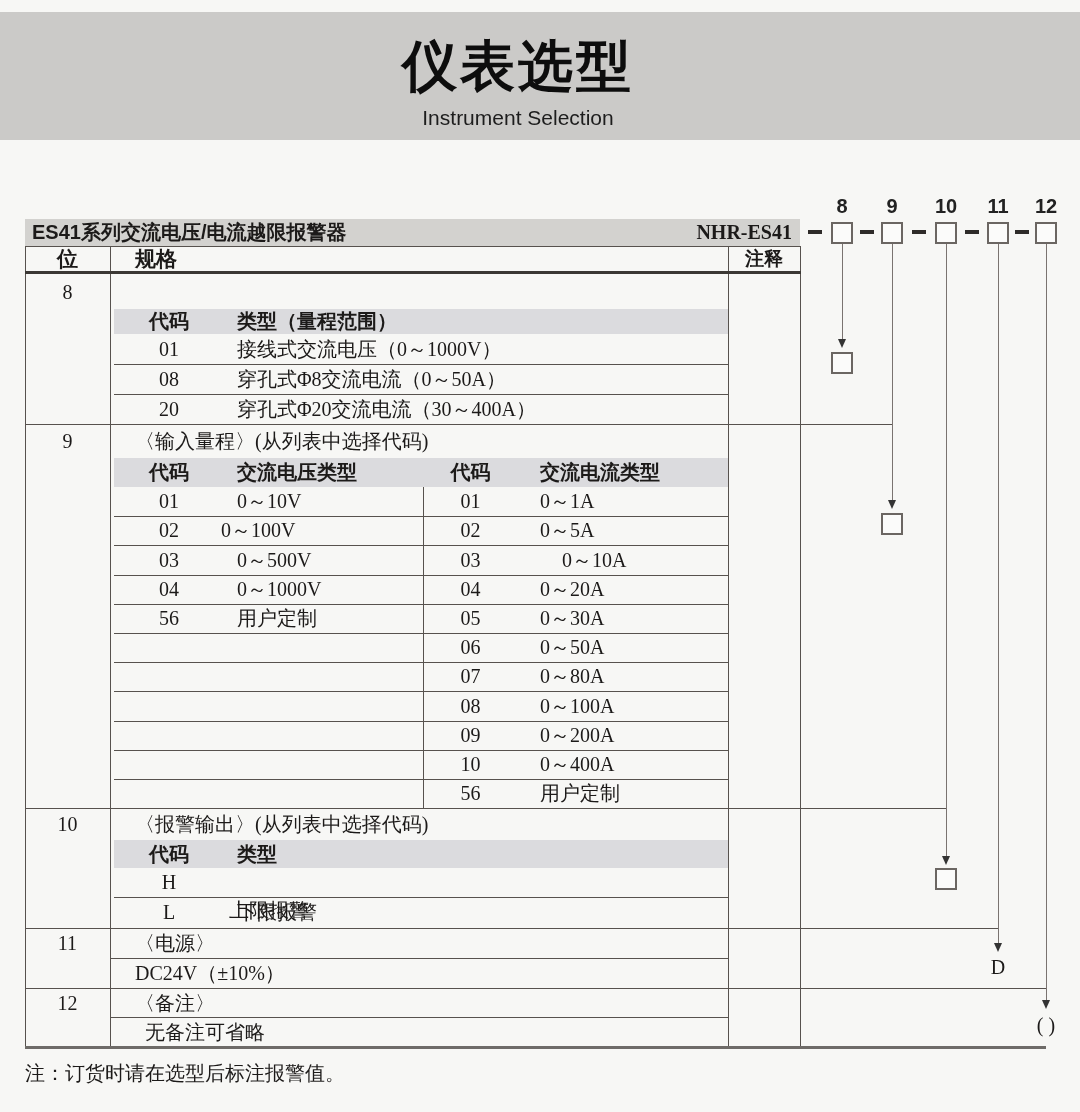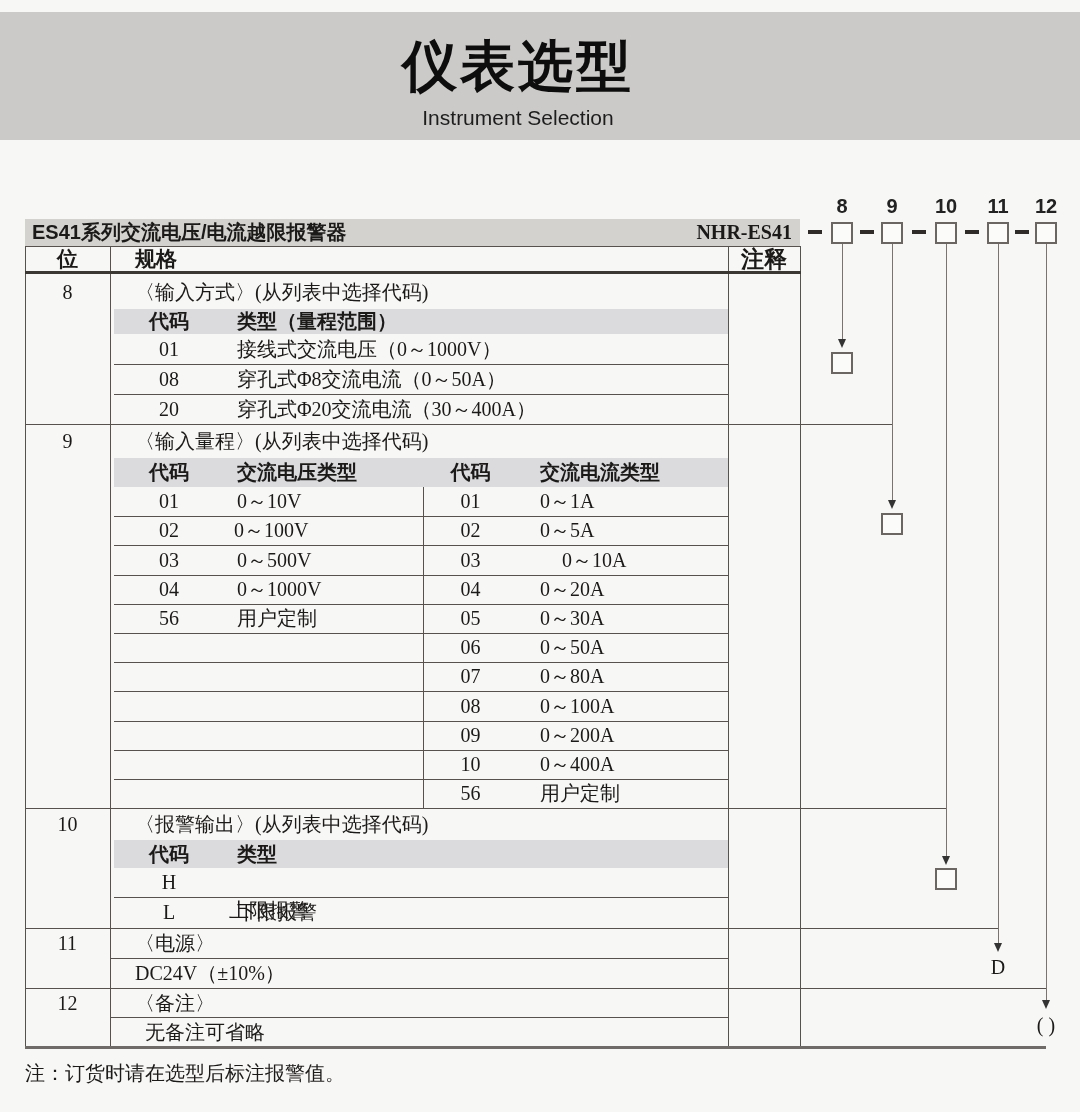--- a/index.html
+++ b/index.html
@@ -75,24 +75,23 @@
 
   <div class="ln" style="left:111px;top:958px;width:617px;height:1px;"></div>
   <div class="ln" style="left:111px;top:1017px;width:617px;height:1px;"></div>
 
   <div class="grayband" style="left:114px;top:309px;width:614px;height:25px;"></div>
   <div class="grayband" style="left:114px;top:458px;width:614px;height:29px;"></div>
   <div class="grayband" style="left:114px;top:840px;width:614px;height:28px;"></div>
 
   <span class="cell sans bold ctr" style="left:25px;top:246px;width:85px;line-height:26px;font-size:21px;">位</span>
   <span class="cell sans bold" style="left:135px;top:246px;line-height:26px;font-size:21px;">规格</span>
-  <span class="cell sans bold ctr" style="left:728px;top:246px;width:72px;line-height:26px;font-size:23px;">注释</span>
+  <span class="cell sans bold ctr" style="left:728px;top:246px;width:72px;line-height:26px;font-size:19px;">注释</span>
 
   <span class="cell ctr" style="left:25px;top:276px;width:85px;line-height:32px;">8</span>
-  <span class="cell" style="left:135px;top:276px;line-height:32px;">〈输入方式〉(从列表中选择代码)</span>
   <span class="cell sans bold ctr" style="left:114px;top:309px;width:110px;line-height:25px;">代码</span>
   <span class="cell sans bold" style="left:237px;top:309px;line-height:25px;text-align:center;">类型（量程范围）</span>
   <span class="cell ctr" style="left:114px;top:334px;width:110px;">01</span>
   <span class="cell" style="left:237px;top:334px;">接线式交流电压（0～1000V）</span>
   <span class="cell ctr" style="left:114px;top:364px;width:110px;">08</span>
   <span class="cell" style="left:237px;top:364px;">穿孔式Φ8交流电流（0～50A）</span>
   <span class="cell ctr" style="left:114px;top:394px;width:110px;">20</span>
   <span class="cell" style="left:237px;top:394px;">穿孔式Φ20交流电流（30～400A）</span>
 
   <span class="cell ctr" style="left:25px;top:424px;width:85px;line-height:34px;">9</span>
@@ -101,21 +100,21 @@
   <span class="cell sans bold" style="left:237px;top:458px;line-height:29px;">交流电压类型</span>
   <span class="cell sans bold ctr" style="left:423px;top:458px;width:95px;line-height:29px;">代码</span>
   <span class="cell sans bold" style="left:540px;top:458px;line-height:29px;">交流电流类型</span>
 
   <span class="cell ctr" style="left:114px;top:487px;width:110px;line-height:29px;">01</span>
   <span class="cell" style="left:237px;top:487px;line-height:29px;">0～10V</span>
   <span class="cell ctr" style="left:423px;top:487px;width:95px;line-height:29px;">01</span>
   <span class="cell" style="left:540px;top:487px;line-height:29px;">0～1A</span>
 
   <span class="cell ctr" style="left:114px;top:516px;width:110px;line-height:29px;">02</span>
-  <span class="cell" style="left:234px;top:516px;line-height:29px;">0～100V</span>
+  <span class="cell" style="left:221px;top:516px;line-height:29px;">0～100V</span>
   <span class="cell ctr" style="left:423px;top:516px;width:95px;line-height:29px;">02</span>
   <span class="cell" style="left:540px;top:516px;line-height:29px;text-align:center;">0～5A</span>
 
   <span class="cell ctr" style="left:114px;top:545px;width:110px;line-height:30px;">03</span>
   <span class="cell" style="left:237px;top:545px;line-height:30px;">0～500V</span>
   <span class="cell ctr" style="left:423px;top:545px;width:95px;line-height:30px;">03</span>
   <span class="cell" style="left:540px;top:545px;line-height:30px;margin-left:22px;">0～10A</span>
 
   <span class="cell ctr" style="left:114px;top:575px;width:110px;line-height:29px;">04</span>
   <span class="cell" style="left:237px;top:575px;line-height:29px;">0～1000V</span>

